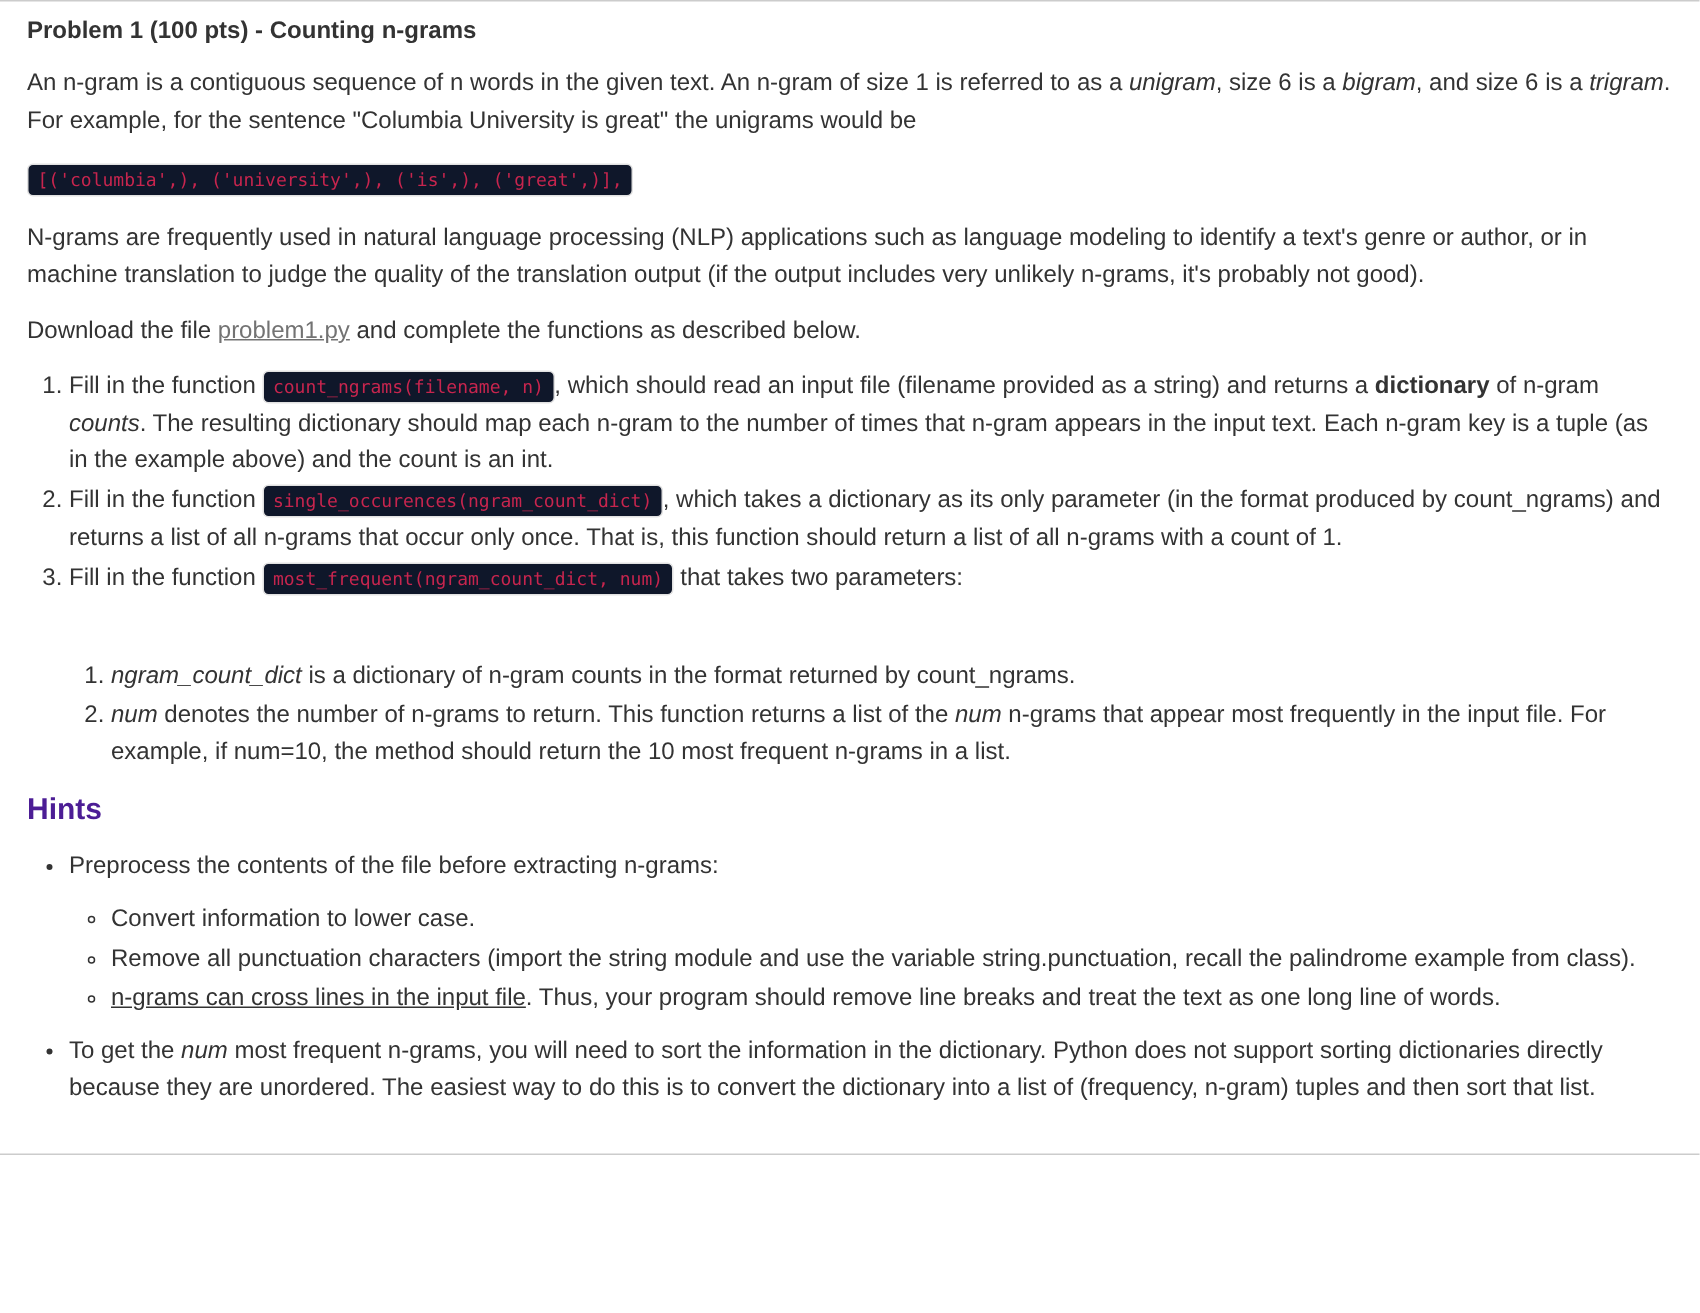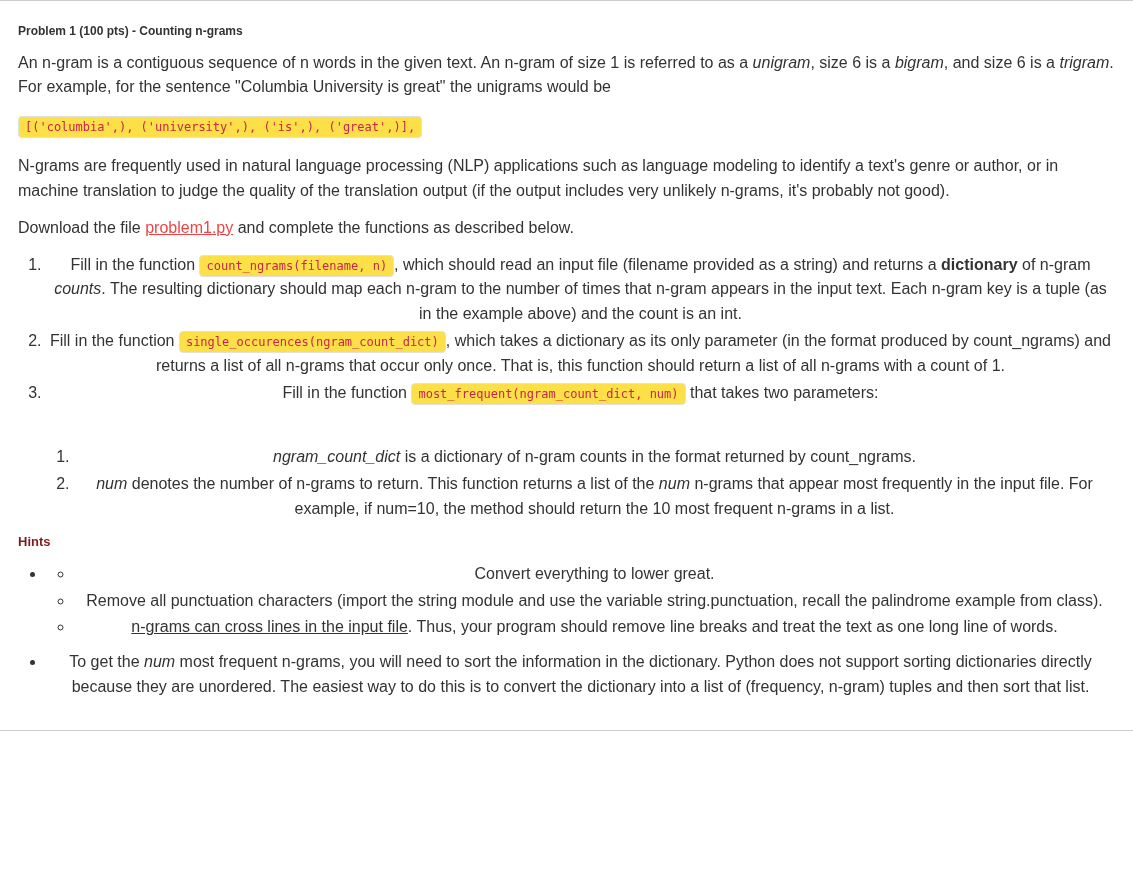--- a/index.html
+++ b/index.html
@@ -8,57 +8,57 @@
       padding: 8px 18px 20px 18px;
       font-family: "Segoe UI", "Helvetica Neue", Arial, sans-serif;
       font-size: 16px;
       line-height: 1.55;
       color: #333;
       background: #fff;
       border-top: 1px solid #ccc;
       border-bottom: 1px solid #ccc;
     }
     h3 {
-      margin: 13px 0 10px 0;
-      font-size: 12px;
+      margin: 0 0 10px 0;
+      font-size: 16px;
       font-weight: 700;
       color: #333;
     }
     h4 {
       margin: 4px 0 10px 0;
-      font-size: 13px;
+      font-size: 20px;
       font-weight: 700;
-      color: #7f1d1d;
+      color: #4c1d95;
     }
     p { margin: 8px 0 12px 0; }
     em { font-style: italic; }
     a {
-      color: #ef4444;
+      color: #737373;
       text-decoration: underline;
     }
     code.inline, span.code-chip {
       display: inline-block;
       font-family: "Menlo", "Consolas", monospace;
       font-size: 12px;
       color: #c7254e;
-      background: #fde047;
+      background: #0f172a;
       border: 1px solid #e1e1e1;
       border-radius: 4px;
       padding: 1px 6px;
       vertical-align: baseline;
       line-height: 1.5;
     }
     span.code-chip.block {
       margin: 4px 0 8px 0;
     }
     ol { margin: 10px 0 10px 0; padding-left: 28px; }
     ol ol { list-style-type: decimal; margin-top: 40px; }
     ul { margin: 10px 0 10px 0; padding-left: 28px; list-style-type: disc; }
     ul ul { list-style-type: circle; }
-    li { margin: 2px 0; text-align: center; }
+    li { margin: 2px 0; }
     .underline { text-decoration: underline; }
     .problem-body { margin-top: 8px; }
   </style>
 </head>
 <body>
 
 <h3>Problem 1 (100 pts) - Counting n-grams</h3>
 
 <div class="problem-body">
 
@@ -95,22 +95,23 @@
           <em>num</em><span> denotes the number of n-grams to return. This function returns a list of the </span><em>num</em><span> n-grams that appear most frequently in the input file.  For example, if num=10, the method should return the 10 most frequent n-grams in a list.</span>
         </li>
       </ol>
     </li>
   </ol>
 
   <h4>Hints</h4>
 
   <ul>
     <li>
+      <span>Preprocess the contents of the file before extracting n-grams:</span>
       <ul>
-        <li>Convert everything to lower great.</li>
+        <li>Convert information to lower case.</li>
         <li>Remove all punctuation characters (import the string module and use the variable string.punctuation, recall the palindrome example from class).</li>
         <li>
           <span class="underline">n-grams can cross lines in the input file</span><span>. Thus, your program should remove line breaks and treat the text as one long line of words.</span>
         </li>
       </ul>
     </li>
     <li>
       <span>To get the </span><em>num</em><span> most frequent n-grams,  you will need to sort the information in the dictionary. Python does not support sorting dictionaries directly because they are unordered. The easiest way to do this is to convert the dictionary into a list of (frequency, n-gram) tuples and then sort that list.</span>
     </li>
   </ul>

